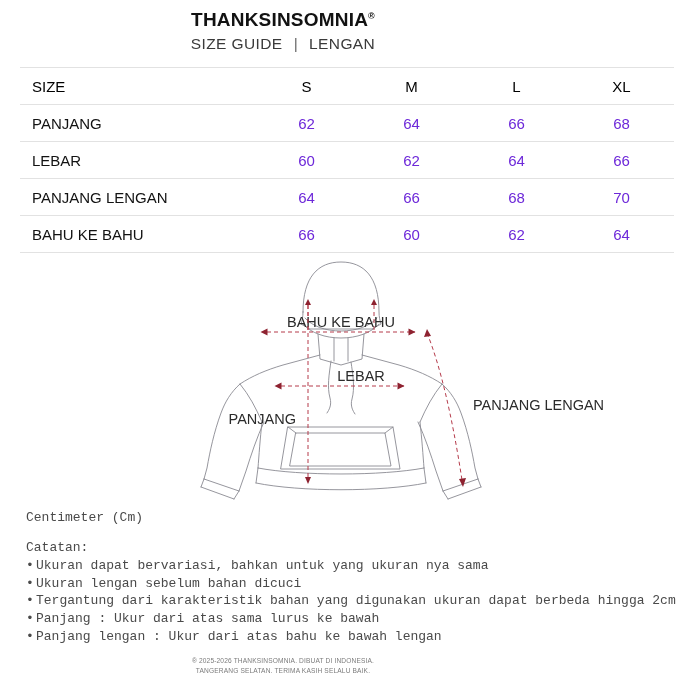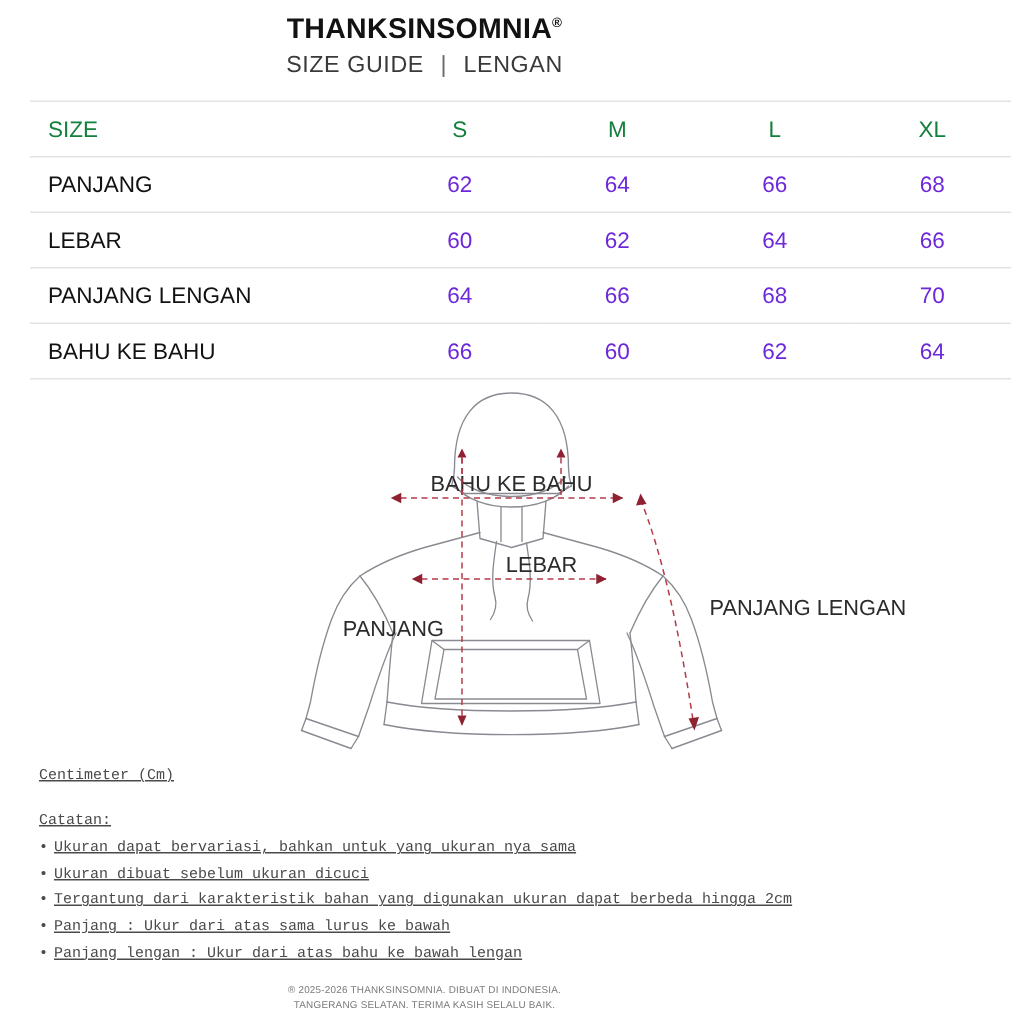--- a/index.html
+++ b/index.html
@@ -66,21 +66,21 @@
     height: 37px;
   }
   .size-table th, .size-table td {
     border-top: 1px solid #e2e2e2;
     border-bottom: 1px solid #e2e2e2;
     padding: 0;
     font-weight: normal;
     vertical-align: middle;
   }
   .size-table tr.header-row th {
-    color: #15803d;
+    color: #000000;
     font-size: 15px;
   }
   .col-label {
     text-align: left;
     padding-left: 12px !important;
     width: 222px;
   }
   .col-val {
     text-align: center;
     width: 105px;
@@ -114,24 +114,23 @@
   .dim-label {
     font-family: "Liberation Sans", sans-serif;
     font-size: 14.5px;
     fill: #2b2b2b;
   }
 
   
   .notes {
     margin: 4px 0 0 26px;
     font-family: "Liberation Mono", monospace;
-    font-size: 10px;
+    font-size: 13px;
     color: #4a4a4a;
     line-height: 17.6px;
-    text-decoration: underline;
   }
   .notes .unit {
     margin-bottom: 12px;
   }
   .notes .catatan-head {
     margin-bottom: 1px;
   }
   .note-line {
     white-space: nowrap;
   }
@@ -300,21 +299,21 @@
         <polygon points="459,224 466,223 463,232" fill="#8e2230"></polygon>
         <text class="dim-label" x="473" y="155" text-anchor="start">PANJANG LENGAN</text>
       </g>
     </svg>
   </div>
 
   <div class="notes">
     <div class="unit">Centimeter (Cm)</div>
     <div class="catatan-head">Catatan:</div>
     <div class="note-line"><span class="note-bullet">•</span><span>Ukuran dapat bervariasi, bahkan untuk yang ukuran nya sama</span></div>
-    <div class="note-line"><span class="note-bullet">•</span><span>Ukuran dibuat sebelum ukuran dicuci</span></div>
+    <div class="note-line"><span class="note-bullet">•</span><span>Ukuran lengan sebelum bahan dicuci</span></div>
     <div class="note-line"><span class="note-bullet">•</span><span>Tergantung dari karakteristik bahan yang digunakan ukuran dapat berbeda hingga 2cm</span></div>
     <div class="note-line"><span class="note-bullet">•</span><span>Panjang : Ukur dari atas sama lurus ke bawah</span></div>
     <div class="note-line"><span class="note-bullet">•</span><span>Panjang lengan : Ukur dari atas bahu ke bawah lengan</span></div>
   </div>
 
   <div class="footer">
     <div>® 2025-2026 THANKSINSOMNIA. DIBUAT DI INDONESIA.</div>
     <div>TANGERANG SELATAN. TERIMA KASIH SELALU BAIK.</div>
   </div>
 

